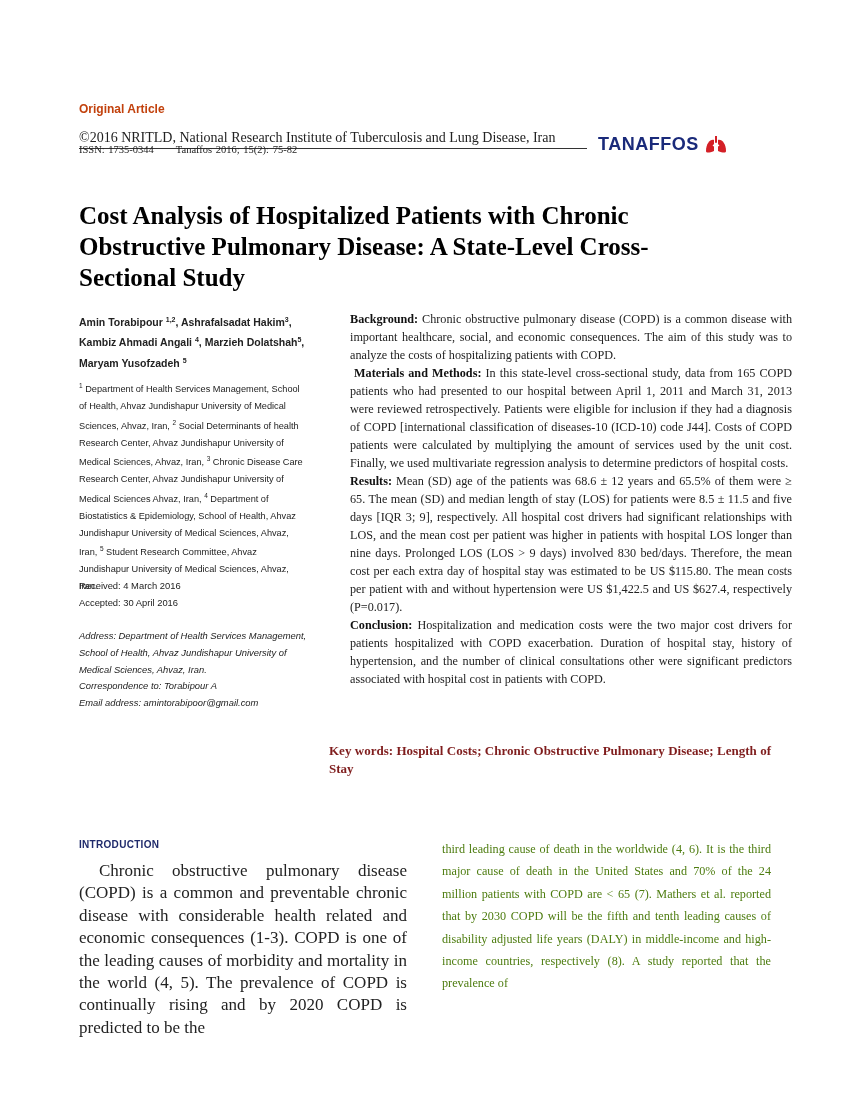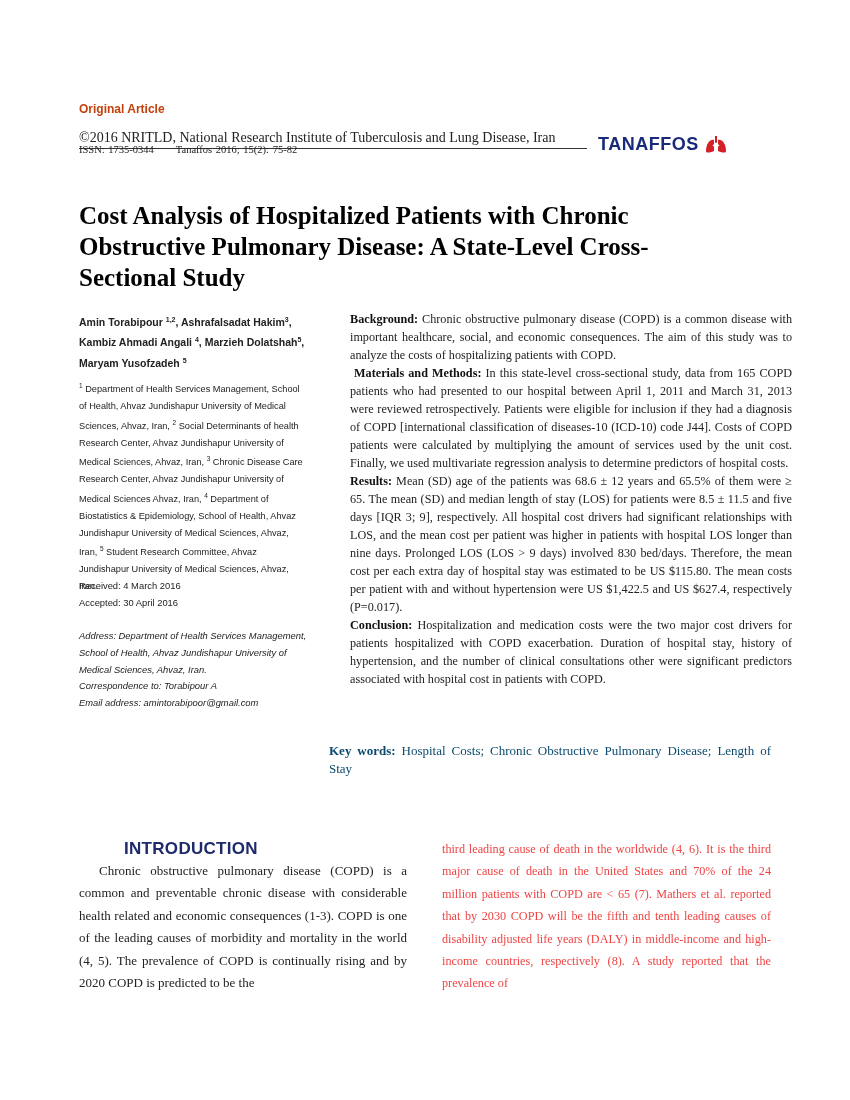--- a/index.html
+++ b/index.html
@@ -23,26 +23,26 @@
   #authors { left: 79px; top: 310px; width: 230px; font-size: 10.5px; font-weight: bold; line-height: 17px; color: #222; }
   #authors sup { font-size: 7px; }
   #affiliations { left: 79px; top: 378px; width: 230px; font-size: 9.2px; line-height: 16.8px; color: #222; }
   #affiliations sup { font-size: 6.5px; }
   #dates { left: 79px; top: 578px; width: 230px; font-size: 9.4px; line-height: 16.8px; color: #222; }
   #correspondence { left: 79px; top: 628px; width: 230px; font-size: 9.4px; line-height: 16.8px; font-style: italic; color: #222; }
 
   #abstract { left: 329px; top: 310px; width: 442px; font-size: 12.2px; line-height: 18px; text-align: justify; color: #222; margin-left: 21px; }
   #abstract p { margin: 0; }
   #abstract b { color: #111; }
-  #keywords { left: 329px; top: 742px; width: 442px; font-size: 13px; line-height: 18px; text-align: justify; color: #0c4a6e; }
+  #keywords { left: 329px; top: 742px; width: 442px; font-size: 13px; line-height: 18px; text-align: justify; color: #7f1d1d; font-weight: bold; }
 
-  #intro-heading { left: 79px; top: 839px; font-size: 17px; font-weight: 900; color: #1f2a6b; letter-spacing: 0.3px; margin-left: 45px; }
-  #intro-col1 { left: 79px; top: 860px; width: 328px; font-size: 13px; line-height: 22.4px; text-align: justify; color: #222; }
+  #intro-heading { left: 79px; top: 839px; font-size: 10px; font-weight: 900; color: #1f2a6b; letter-spacing: 0.3px; }
+  #intro-col1 { left: 79px; top: 860px; width: 328px; font-size: 17px; line-height: 22.4px; text-align: justify; color: #222; }
   #intro-col1 .indent { display: inline-block; width: 20px; }
-  #intro-col2 { left: 442px; top: 838px; width: 329px; font-size: 12.2px; line-height: 22.4px; text-align: justify; color: #ef4444; }
+  #intro-col2 { left: 442px; top: 838px; width: 329px; font-size: 12.2px; line-height: 22.4px; text-align: justify; color: #4d7c0f; }
 </style>
 </head>
 <body>
 
 <div id="article-type" class="abs sans">Original Article</div>
 <div id="copyright" class="abs serif">©2016 NRITLD, National Research Institute of Tuberculosis and Lung Disease, Iran</div>
 <div id="header-rule" class="abs"></div>
 <div id="issn-line" class="abs serif">
   <span>ISSN: 1735-0344</span><span class="gap"></span><span>Tanaffos 2016; 15(2): 75-82</span>
 </div>

